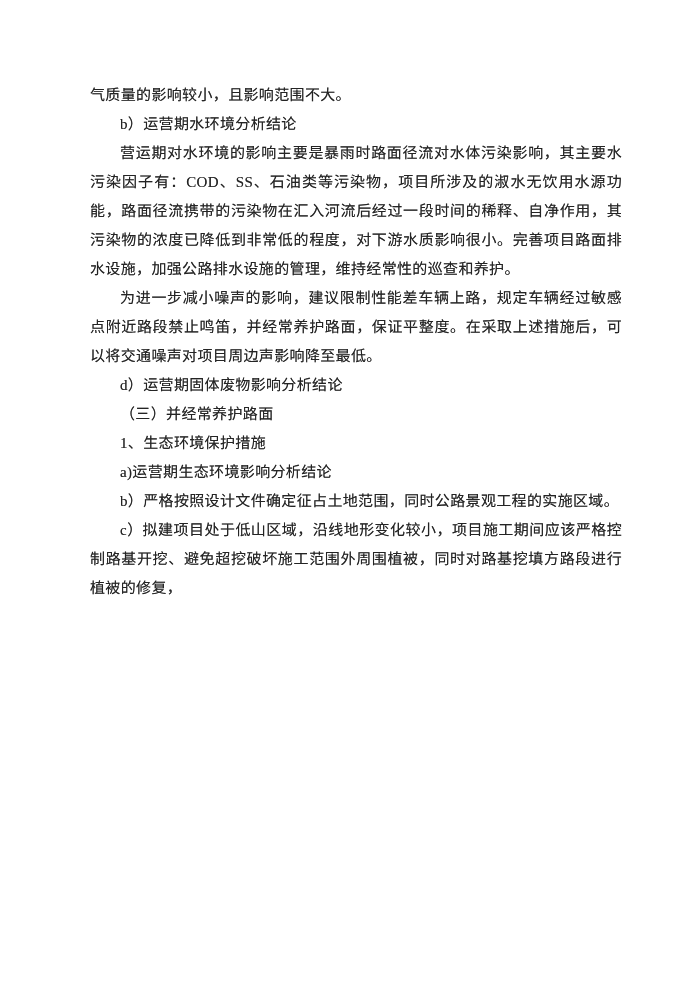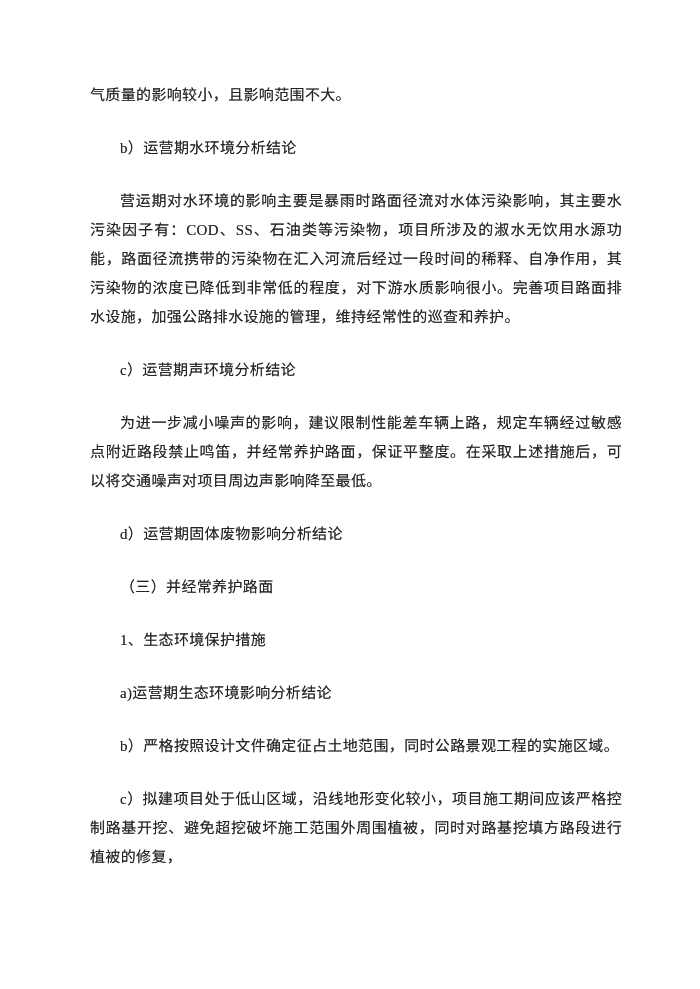--- a/index.html
+++ b/index.html
@@ -26,32 +26,30 @@
     text-justify: inter-ideograph;
     
     text-shadow: 0 0 0.5px rgba(36, 36, 36, 0.55);
   }
   .doc-body p {
     margin: 0;
     padding: 0;
   }
   .doc-body p.indent {
     text-indent: 2em;
-    margin-top: 24px;
   }
 </style>
 </head>
 <body>
 
 <div class="page">
   <div class="doc-body">
     <p>气质量的影响较小，且影响范围不大。</p>
     <p class="indent">b）运营期水环境分析结论</p>
     <p class="indent">营运期对水环境的影响主要是暴雨时路面径流对水体污染影响，其主要水污染因子有：COD、SS、石油类等污染物，项目所涉及的淑水无饮用水源功能，路面径流携带的污染物在汇入河流后经过一段时间的稀释、自净作用，其污染物的浓度已降低到非常低的程度，对下游水质影响很小。完善项目路面排水设施，加强公路排水设施的管理，维持经常性的巡查和养护。</p>
-    <p class="indent">c）运营期声环境分析结论</p>
     <p class="indent">为进一步减小噪声的影响，建议限制性能差车辆上路，规定车辆经过敏感点附近路段禁止鸣笛，并经常养护路面，保证平整度。在采取上述措施后，可以将交通噪声对项目周边声影响降至最低。</p>
     <p class="indent">d）运营期固体废物影响分析结论</p>
     <p class="indent">（三）并经常养护路面</p>
     <p class="indent">1、生态环境保护措施</p>
     <p class="indent">a)运营期生态环境影响分析结论</p>
     <p class="indent">b）严格按照设计文件确定征占土地范围，同时公路景观工程的实施区域。</p>
     <p class="indent">c）拟建项目处于低山区域，沿线地形变化较小，项目施工期间应该严格控制路基开挖、避免超挖破坏施工范围外周围植被，同时对路基挖填方路段进行植被的修复，</p>
   </div>
 </div>
 

